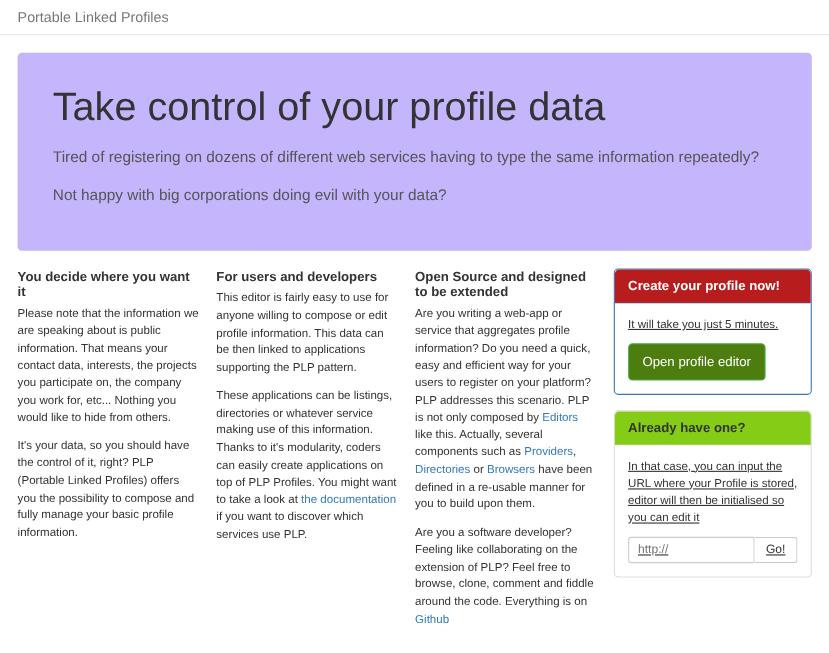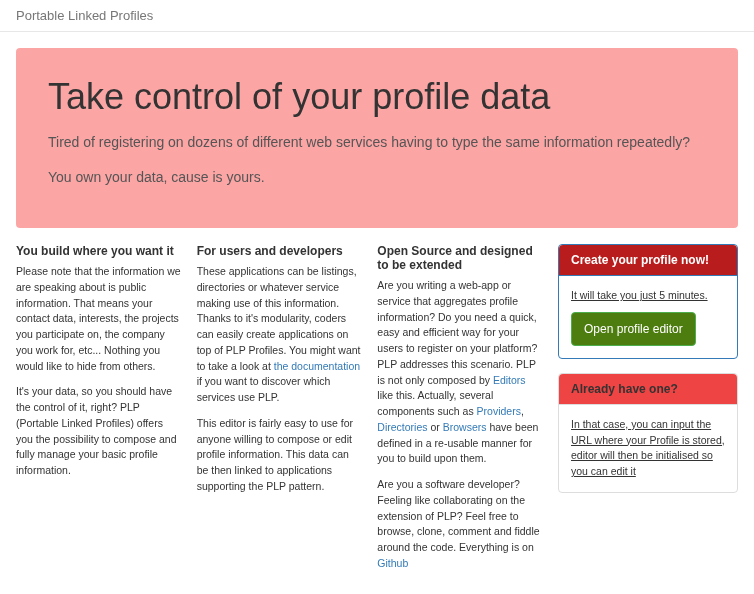--- a/index.html
+++ b/index.html
@@ -1,79 +1,83 @@
 <!DOCTYPE html>
 <html><head>
 <meta charset="utf-8">
 <style>
 * { box-sizing: border-box; margin: 0; padding: 0; }
 body { font-family: "Helvetica Neue", Helvetica, Arial, sans-serif; font-size: 11px; color: #333; background: #fff; width: 754px; }
 .navbar { border-bottom: 1px solid #e7e7e7; padding: 8px 16px; display: flex; justify-content: space-between; align-items: center; }
 .navbar-brand { color: #777; font-size: 13px; text-decoration: none; }
 .navbar-link { color: #777; font-size: 12px; text-decoration: none; }
 .container { padding: 0 16px; }
-.jumbotron { background: #fca5a5; border-radius: 4px; padding: 28px 32px 40px 32px; margin: 16px 0; }
+.jumbotron { background: #c4b5fd; border-radius: 4px; padding: 28px 32px 40px 32px; margin: 16px 0; }
 .jumbotron h1 { font-size: 36px; font-weight: 500; color: #333; margin-bottom: 10px; }
 .jumbotron p { font-size: 14px; color: #555; line-height: 1.5; margin-top: 14px; }
 .row { display: flex; gap: 16px; margin-bottom: 16px; }
 .col { flex: 1; }
 .col-side { width: 180px; flex: none; }
 h4 { font-size: 12px; font-weight: 700; margin-bottom: 6px; color: #333; }
 .col p { font-size: 10.5px; color: #333; line-height: 1.5; margin-bottom: 10px; }
 a.inline { color: #337ab7; text-decoration: none; }
 .panel { border: 1px solid #ddd; border-radius: 4px; margin-bottom: 14px; background: #fff; }
 .panel-primary { border-color: #337ab7; }
 .panel-heading { padding: 8px 12px; font-size: 12px; font-weight: 700; border-bottom: 1px solid #ddd; border-radius: 4px 4px 0 0; }
 .panel-primary .panel-heading { background: #b91c1c; color: #fff; border-color: #337ab7; }
-.panel-default .panel-heading { background: #ef4444; color: #333; }
+.panel-default .panel-heading { background: #84cc16; color: #333; }
 .panel-body { padding: 12px; font-size: 10.5px; color: #333; line-height: 1.5; text-decoration: underline; }
 .btn-success { display: inline-block; background: #4d7c0f; color: #fff; border: 1px solid #4cae4c; border-radius: 4px; padding: 7px 12px; font-size: 12px; text-decoration: none; margin-top: 8px; cursor: pointer; }
 .input-group { display: flex; margin-top: 8px; }
 .input-group input { flex: 1; border: 1px solid #ccc; border-radius: 3px 0 0 3px; padding: 5px 8px; font-size: 11px; color: #555; min-width: 0; }
 .input-group button { border: 1px solid #ccc; border-left: none; background: #fff; padding: 5px 10px; font-size: 11px; border-radius: 0 3px 3px 0; color: #333; cursor: pointer; }
 </style>
 </head>
 <body>
 
 <div class="navbar">
   <a class="navbar-brand">Portable Linked Profiles</a>
 </div>
 
 <div class="container">
   <div class="jumbotron">
     <h1>Take control of your profile data</h1>
     <p>Tired of registering on dozens of different web services having to type the same information repeatedly?</p>
-    <p>You own your data, cause is yours.</p>
+    <p>Not happy with big corporations doing evil with your data?</p>
   </div>
 
   <div class="row">
     <div class="col">
-      <h4>You build where you want it</h4>
+      <h4>You decide where you want it</h4>
       <p>Please note that the information we are speaking about is public information. That means your contact data, interests, the projects you participate on, the company you work for, etc... Nothing you would like to hide from others.</p>
       <p>It's your data, so you should have the control of it, right? PLP (Portable Linked Profiles) offers you the possibility to compose and fully manage your basic profile information.</p>
     </div>
     <div class="col">
       <h4>For users and developers</h4>
+      <p>This editor is fairly easy to use for anyone willing to compose or edit profile information. This data can be then linked to applications supporting the PLP pattern.</p>
       <p><span>These applications can be listings, directories or whatever service making use of this information. Thanks to it's modularity, coders can easily create applications on top of PLP Profiles. You might want to take a look at </span><a class="inline">the documentation</a><span> if you want to discover which services use PLP.</span></p>
-      <p>This editor is fairly easy to use for anyone willing to compose or edit profile information. This data can be then linked to applications supporting the PLP pattern.</p>
     </div>
     <div class="col">
       <h4>Open Source and designed to be extended</h4>
       <p><span>Are you writing a web-app or service that aggregates profile information? Do you need a quick, easy and efficient way for your users to register on your platform? PLP addresses this scenario. PLP is not only composed by </span><a class="inline">Editors</a><span> like this. Actually, several components such as </span><a class="inline">Providers</a><span>, </span><a class="inline">Directories</a><span> or </span><a class="inline">Browsers</a><span> have been defined in a re-usable manner for you to build upon them.</span></p>
       <p><span>Are you a software developer? Feeling like collaborating on the extension of PLP? Feel free to browse, clone, comment and fiddle around the code. Everything is on </span><a class="inline">Github</a></p>
     </div>
     <div class="col-side">
       <div class="panel panel-primary">
         <div class="panel-heading">Create your profile now!</div>
         <div class="panel-body">
           <span>It will take you just 5 minutes.</span><br>
           <a class="btn-success">Open profile editor</a>
         </div>
       </div>
       <div class="panel panel-default">
         <div class="panel-heading">Already have one?</div>
         <div class="panel-body">
           <span>In that case, you can input the URL where your Profile is stored, editor will then be initialised so you can edit it</span>
+          <div class="input-group">
+            <input type="text" placeholder="http://" style="">
+            <button>Go!</button>
+          </div>
         </div>
       </div>
     </div>
   </div>
 </div>
 
 </body></html>

